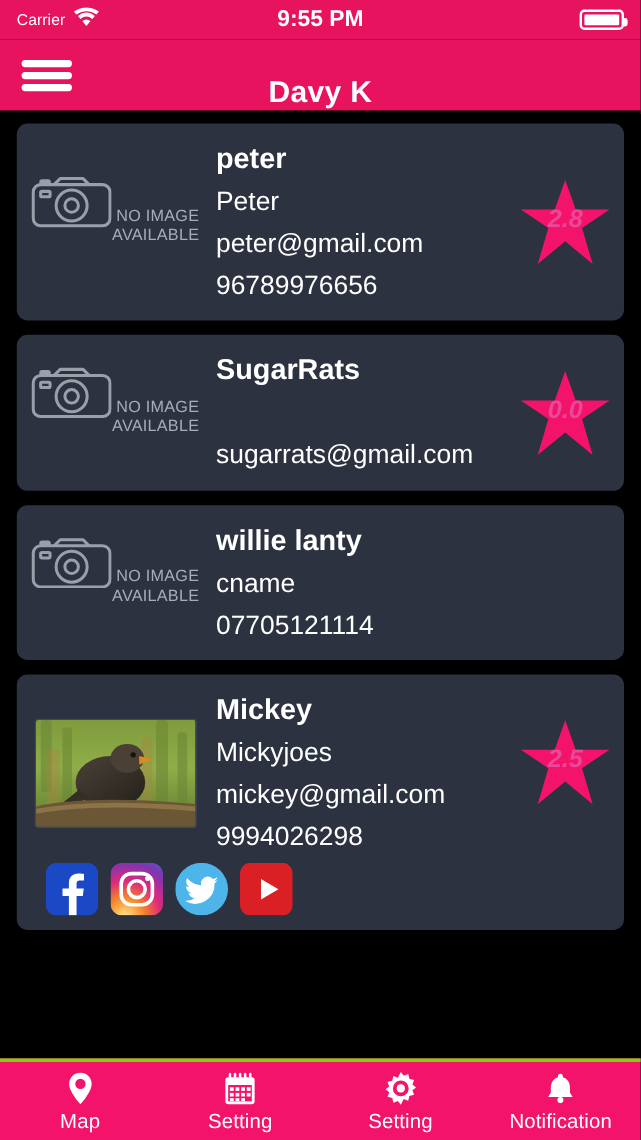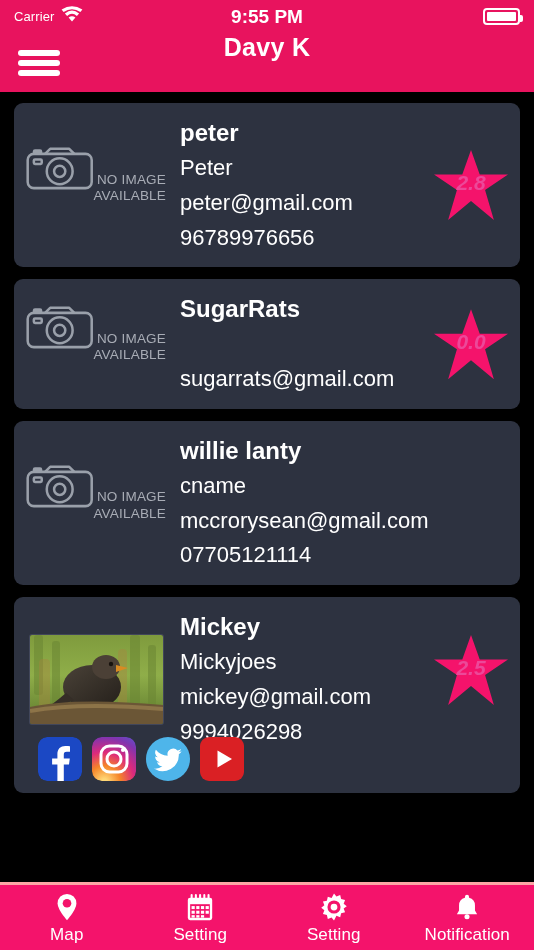--- a/index.html
+++ b/index.html
@@ -30,21 +30,21 @@
   }
   .battery::after {
     content:""; position:absolute; right:-5px; top:5px;
     width:3px; height:7px; background:#fff; border-radius:0 2px 2px 0;
   }
   .battery i { display:block; width:100%; height:100%; background:#fff; border-radius:1px; }
 
   
   .navbar {
     height:62px; flex:0 0 62px; background:#E8135E;
-    display:flex; align-items:flex-start; position:relative;
+    display:flex; align-items:flex-end; position:relative;
     border-bottom:3px solid #000;
   }
   .hamburger {
     position:absolute; left:18px; top:50%; transform:translateY(-50%);
     width:42px; height:32px; display:flex; flex-direction:column;
     justify-content:space-between; padding:3px 0; cursor:pointer;
   }
   .hamburger span { display:block; height:6px; background:#fff; border-radius:3px; }
   .nav-title {
     width:100%; text-align:center; color:#fff;
@@ -99,21 +99,21 @@
   }
 
   .social-row { display:flex; gap:10px; padding:6px 0 2px 2px; }
   .social { width:44px; height:44px; border-radius:9px; position:relative;
             display:flex; align-items:center; justify-content:center; overflow:hidden; }
   .social svg { width:100%; height:100%; display:block; }
 
   
   .tabbar {
     flex:0 0 68px; height:68px; background:#F4136B;
-    display:flex; align-items:stretch; border-top:3px solid #fca5a5;
+    display:flex; align-items:stretch; border-top:3px solid #84cc16;
   }
   .tab {
     flex:1 1 0; display:flex; flex-direction:column;
     align-items:center; justify-content:center; gap:2px; cursor:pointer;
   }
   .tab .ticon { width:32px; height:32px; display:flex; align-items:center; justify-content:center; }
   .tab .tlabel { color:#fff; font-size:17px; letter-spacing:.1px; }
 </style>
 </head>
 <body>
@@ -208,25 +208,24 @@
                 <circle cx="60" cy="45" r="10"></circle>
     <rect x="14" y="24" width="14" height="8" rx="2"></rect>
     <rect x="12" y="6" width="17" height="9" rx="4" fill="#9AA0AA" stroke="none"></rect>
   </g>
             </svg></div>
           <div class="noimg-text"><span>NO IMAGE</span><br><span>AVAILABLE</span></div>
         </div>
         <div class="info">
           <div class="name">willie lanty</div>
           <div class="line">cname</div>
-          <div class="line">mccrorysean@gmail.com</div>
           <div class="line">07705121114</div>
         </div>
       </div>
-      <div class="card" style="padding-bottom: 44px;">
+      <div class="card" style="padding-bottom: 60px;">
         <div class="thumb-wrap">
           <div class="photo">
             <svg viewBox="0 0 133 89" preserveAspectRatio="none">
     <defs>
       <linearGradient id="bgG" x1="0" y1="0" x2="0" y2="1">
         <stop offset="0%" stop-color="#7f9b3d"></stop>
                   <stop offset="45%" stop-color="#8fae49"></stop>
         <stop offset="100%" stop-color="#5e7a2e"></stop>
       </linearGradient>
       <linearGradient id="brdG" x1="0" y1="0" x2="1" y2="1">

